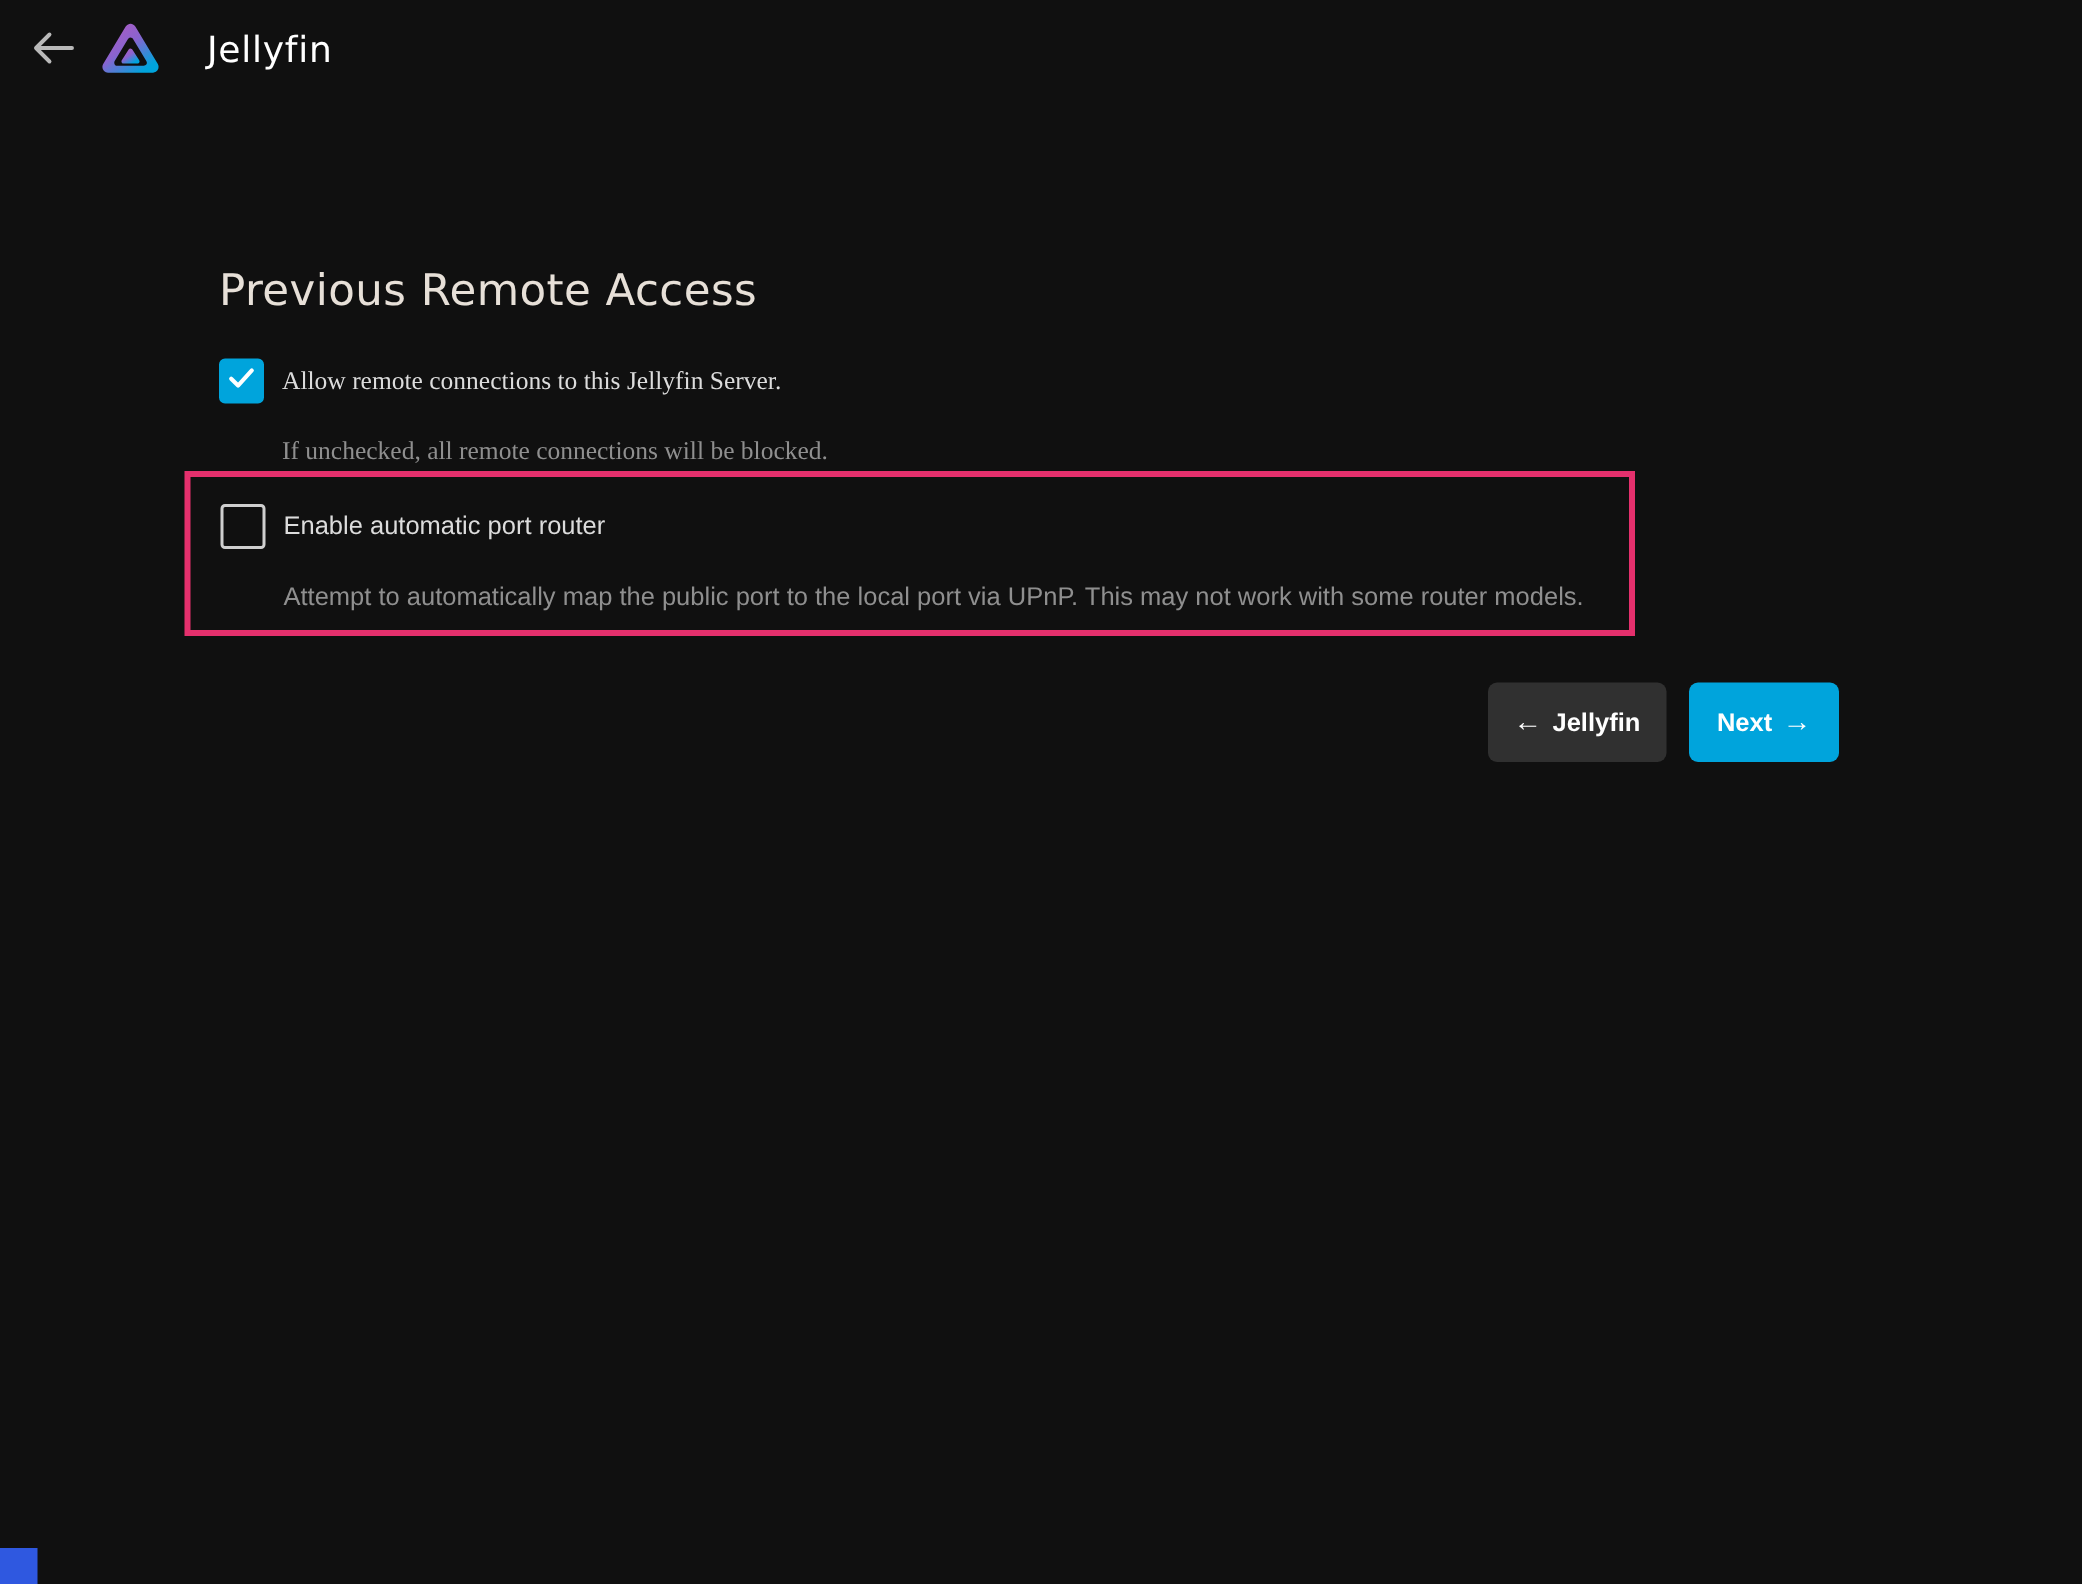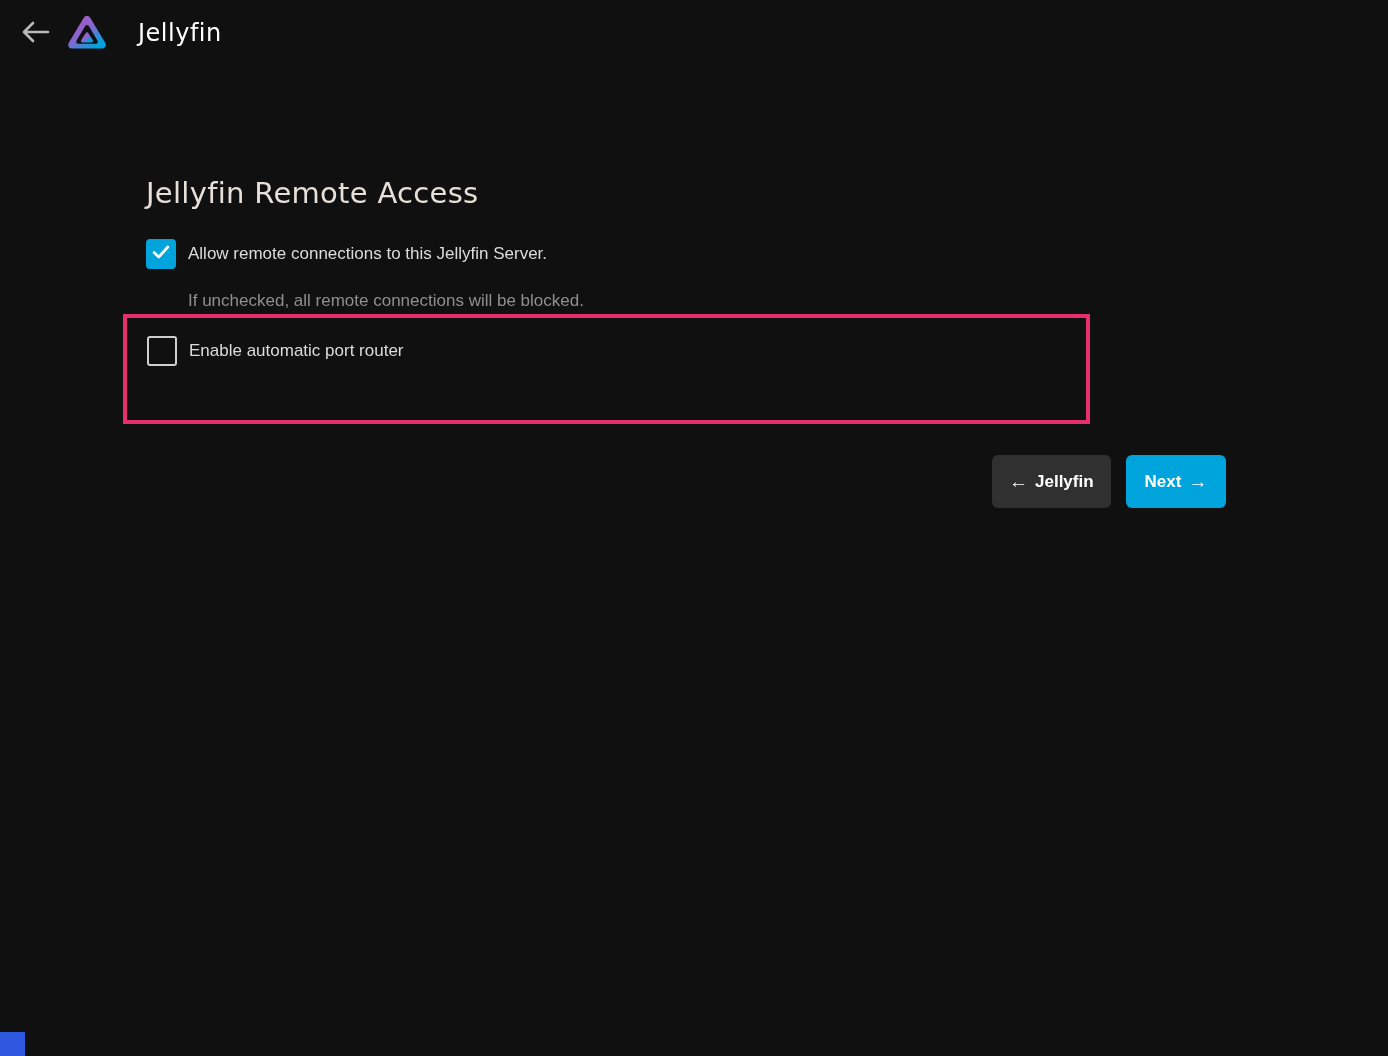--- a/index.html
+++ b/index.html
@@ -39,21 +39,21 @@
   
   .page-title{
     position:absolute;left:146px;top:176px;
     font-family:"DejaVu Sans", sans-serif;
     font-size:29px;font-weight:400;color:var(--title-color);
     letter-spacing:0.3px;
   }
 
   
   .cb-row{position:absolute;display:flex;align-items:flex-start;gap:12px;}
-  .cb-row-0{left:146px;top:239px;}
+  .cb-row-0{left:146px;top:239px;font-family:Liberation Serif, serif;}
   .cb-row-1{left:147px;top:336px;}
   .cb-box{
     width:30px;height:30px;flex:0 0 30px;
     border:2px solid #cfcfcf;border-radius:3px;background:transparent;
     display:flex;align-items:center;justify-content:center;cursor:pointer;
   }
   .cb-box .check-icon{display:none;}
   .cb-box.checked{background:var(--accent);border-color:var(--accent);border-radius:4px;}
   .cb-box.checked .check-icon{display:block;}
   .cb-text{display:flex;flex-direction:column;}
@@ -112,21 +112,21 @@
         </defs>
         <path d="M24 8 L42 38 L6 38 Z" fill="url(#jfg)" stroke="url(#jfg)" stroke-width="9" stroke-linejoin="round"></path>
         <path d="M24 17 L34.5 34.5 L13.5 34.5 Z" fill="#101010" stroke="#101010" stroke-width="5" stroke-linejoin="round"></path>
         <path d="M24 25 L29.5 33.5 L18.5 33.5 Z" fill="url(#jfg)" stroke="url(#jfg)" stroke-width="3.5" stroke-linejoin="round"></path>
       </svg>
     </span>
     <span class="app-name">Jellyfin</span>
   </div>
 </div>
 
-<h1 class="page-title">Jellyfin Remote Access</h1>
+<h1 class="page-title">Previous Remote Access</h1>
 
 <div class="cb-row cb-row-0">
   <div class="cb-box checked">
     <span class="check-icon">
       <svg width="22" height="22" viewBox="0 0 24 24">
         <path d="M4.5 12.5 L9.5 17.5 L19.5 6.5" stroke="#ffffff" stroke-width="3" fill="none" stroke-linecap="round" stroke-linejoin="round"></path>
       </svg>
     </span>
   </div>
   <div class="cb-text">
@@ -134,20 +134,21 @@
     <span class="cb-desc">If unchecked, all remote connections will be blocked.</span>
   </div>
 </div>
 
 <div class="cb-row cb-row-1">
   <div class="cb-box">
     
   </div>
   <div class="cb-text">
     <span class="cb-label">Enable automatic port router</span>
+    <span class="cb-desc">Attempt to automatically map the public port to the local port via UPnP. This may not work with some router models.</span>
   </div>
 </div>
 
 <div class="annotation-rect"></div>
 
 <div class="actions">
   <button class="btn btn-previous">
     <span class="arrow-glyph">←</span>
     <span>Jellyfin</span>
   </button>

